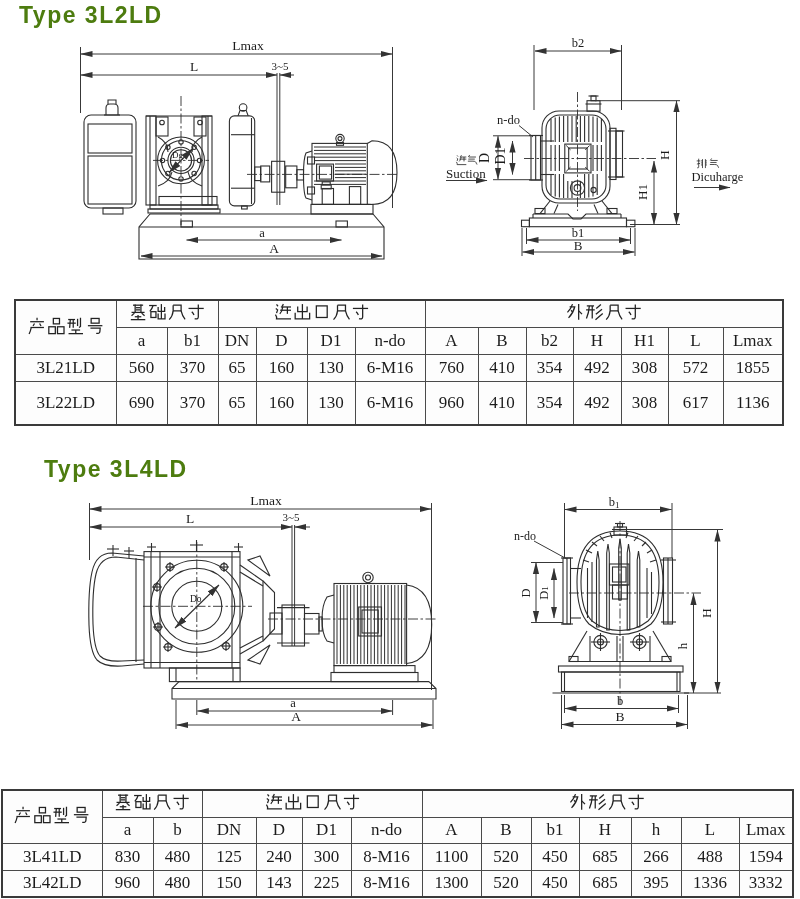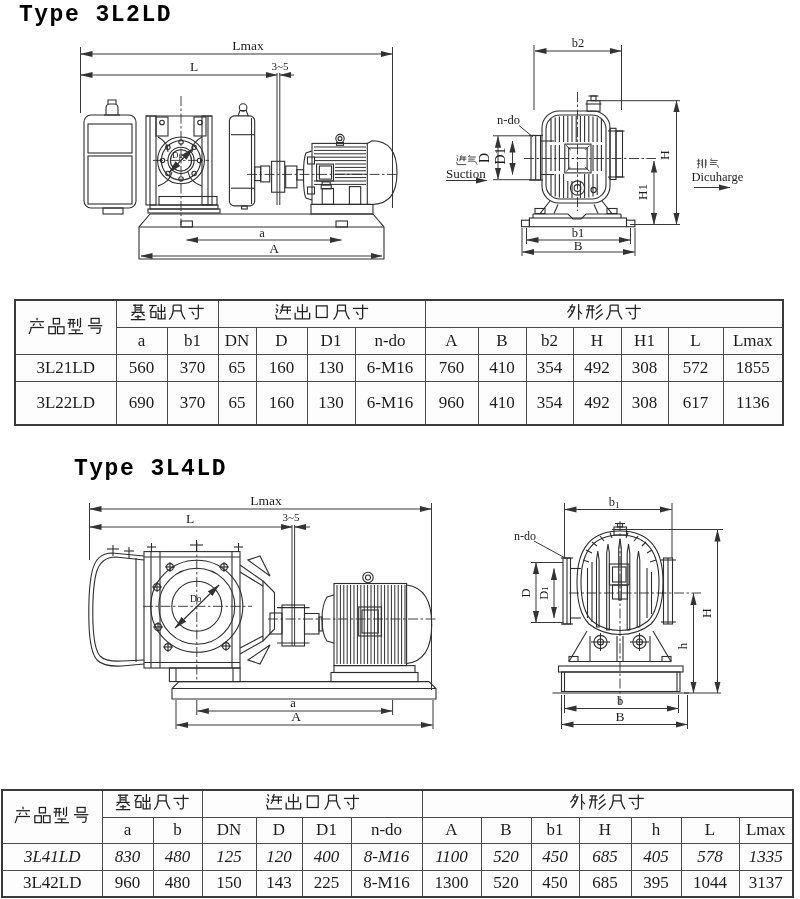--- a/index.html
+++ b/index.html
@@ -1,19 +1,19 @@
 <!DOCTYPE html>
 <html><head>
 <meta charset="utf-8">
 <style>
 html,body{margin:0;padding:0;}
 body{width:800px;height:899px;position:relative;background:#fff;overflow:hidden;
      font-family:"Liberation Serif",serif;color:#1c1c1c;}
-.title{position:absolute;font-family:Liberation Mono, monospace;font-weight:bold;
-       font-size:23px;letter-spacing:1.5px;color:#000000;text-align:right;}
+.title{position:absolute;font-family:Liberation Sans, sans-serif;font-weight:bold;
+       font-size:23px;letter-spacing:1.5px;color:#4d7c0f;text-align:right;}
 table{border-collapse:collapse;table-layout:fixed;position:absolute;background:#fdfdfd;border:2px solid #3a3a3a;}
 td{border:1px solid #4a4a4a;text-align:center;vertical-align:middle;padding:0;
    font-size:17px;color:#1c1c1c;overflow:hidden;white-space:nowrap;}
 .cjk{display:inline-block;vertical-align:-3px;}
 svg.draw{position:absolute;}
 svg.draw text{font-family:"Liberation Serif",serif;fill:#1c1c1c;}
 svg.draw line,svg.draw path,svg.draw rect,svg.draw circle,svg.draw polygon,svg.draw polyline{stroke:#2e2e2e;fill:none;stroke-width:1.1;}
 svg.draw .dim line,svg.draw .dim path{stroke:#383838;stroke-width:1;}
 svg.draw .cl{stroke-dasharray:10 2.5 2.5 2.5;stroke-width:0.9;}
 svg.draw .fin{stroke-width:1;}
@@ -138,21 +138,21 @@
         <path d="M44,62 L58,62"></path>
         <path d="M84,26 L98,26"></path>
         <path d="M84,44 L98,44"></path>
         <path d="M84,62 L98,62"></path>
       </g>
 </defs>
 </svg>
 
 <div class="title" style="left:19px;top:2px;">Type 3L2LD</div>
 
-<div class="title" style="left:74px;top:456px;">Type 3L4LD</div>
+<div class="title" style="left:44px;top:456px;">Type 3L4LD</div>
 
 <table style="left:14px;top:299px;width:768px;height:110px;">
 <colgroup>
       <col style="width:101px">
       <col style="width:51px">
       <col style="width:51px">
       <col style="width:38px">
       <col style="width:51px">
       <col style="width:48px">
       <col style="width:70px">
@@ -308,52 +308,52 @@
         <td>n-do</td>
         <td>A</td>
         <td>B</td>
         <td>b1</td>
         <td>H</td>
         <td>h</td>
         <td>L</td>
         <td>Lmax</td>
       </tr>
 
-<tr style="height:27px;font-style:italic;">
+<tr style="height:27px;">
         <td>3L41LD</td>
         <td>830</td>
         <td>480</td>
         <td>125</td>
-        <td>120</td>
-        <td>400</td>
+        <td>240</td>
+        <td>300</td>
         <td>8-M16</td>
         <td>1100</td>
         <td>520</td>
         <td>450</td>
         <td>685</td>
-        <td>405</td>
-        <td>578</td>
-        <td>1335</td>
+        <td>266</td>
+        <td>488</td>
+        <td>1594</td>
       </tr>
 
 <tr style="height:27px;">
         <td>3L42LD</td>
         <td>960</td>
         <td>480</td>
         <td>150</td>
         <td>143</td>
         <td>225</td>
         <td>8-M16</td>
         <td>1300</td>
         <td>520</td>
         <td>450</td>
         <td>685</td>
         <td>395</td>
-        <td>1044</td>
-        <td>3137</td>
+        <td>1336</td>
+        <td>3332</td>
       </tr>
 </tbody>
   </table>
 
 <svg class="draw" id="d1" style="left:60px;top:40px;" width="345" height="230" viewBox="60 40 345 230">
 
 <g class="dim">
 <line x1="81" y1="54" x2="392" y2="54" marker-start="url(#ar)" marker-end="url(#ar)"></line>
 <line x1="80.5" y1="47" x2="80.5" y2="113"></line>
 <line x1="392.5" y1="47" x2="392.5" y2="208"></line>

